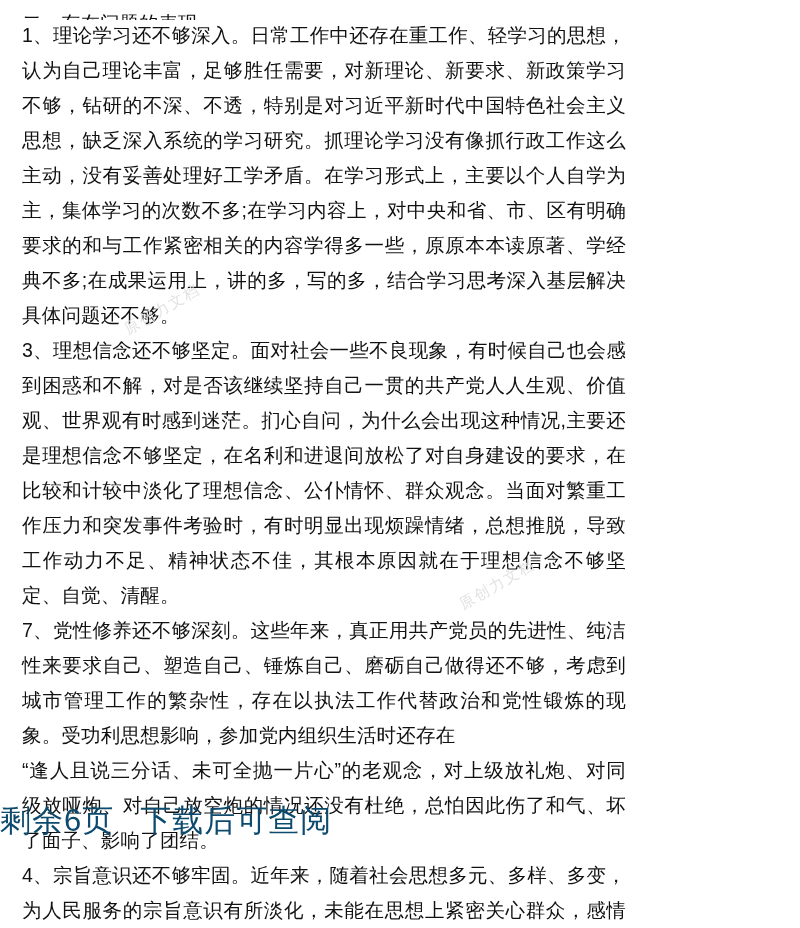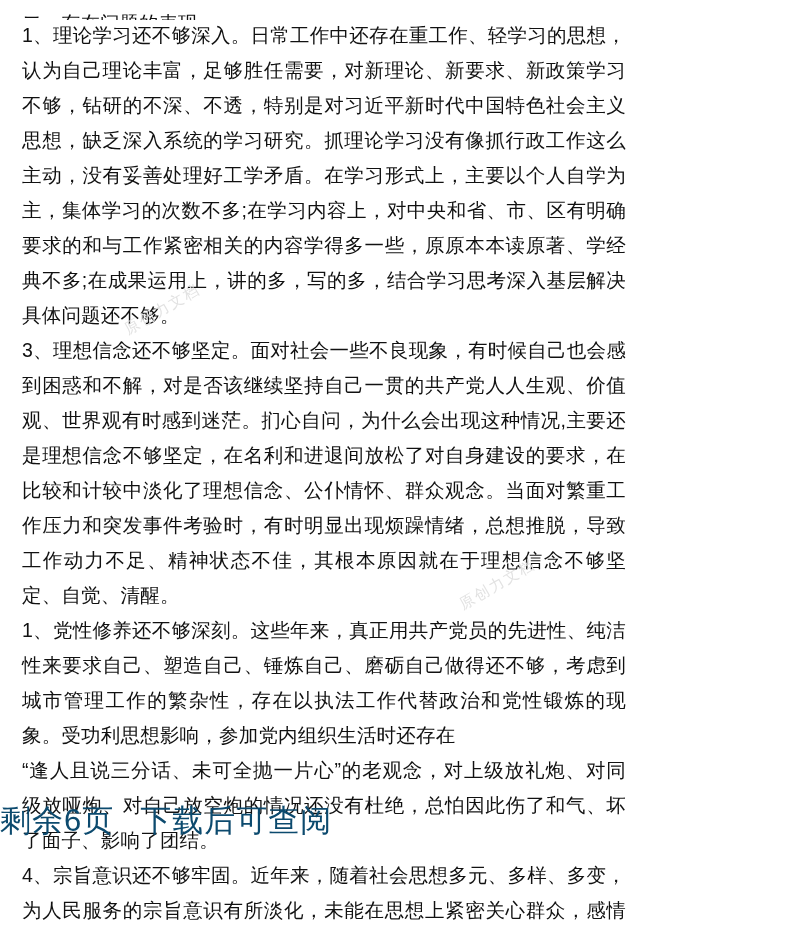--- a/index.html
+++ b/index.html
@@ -77,21 +77,21 @@
 </head>
 <body>
 
 <div class="page">
 
   <div class="clipped-top">二、存在问题的表现</div>
 
   <div class="doc-body">
     <p class="para">1、理论学习还不够深入。日常工作中还存在重工作、轻学习的思想，认为自己理论丰富，足够胜任需要，对新理论、新要求、新政策学习不够，钻研的不深、不透，特别是对习近平新时代中国特色社会主义思想，缺乏深入系统的学习研究。抓理论学习没有像抓行政工作这么主动，没有妥善处理好工学矛盾。在学习形式上，主要以个人自学为主，集体学习的次数不多;在学习内容上，对中央和省、市、区有明确要求的和与工作紧密相关的内容学得多一些，原原本本读原著、学经典不多;在成果运用上，讲的多，写的多，结合学习思考深入基层解决具体问题还不够。</p>
     <p class="para">3、理想信念还不够坚定。面对社会一些不良现象，有时候自己也会感到困惑和不解，对是否该继续坚持自己一贯的共产党人人生观、价值观、世界观有时感到迷茫。扪心自问，为什么会出现这种情况,主要还是理想信念不够坚定，在名利和进退间放松了对自身建设的要求，在比较和计较中淡化了理想信念、公仆情怀、群众观念。当面对繁重工作压力和突发事件考验时，有时明显出现烦躁情绪，总想推脱，导致工作动力不足、精神状态不佳，其根本原因就在于理想信念不够坚定、自觉、清醒。</p>
-    <p class="para">1、党性修养还不够深刻。这些年来，真正用共产党员的先进性、纯洁性来要求自己、塑造自己、锤炼自己、磨砺自己做得还不够，考虑到城市管理工作的繁杂性，存在以执法工作代替政治和党性锻炼的现象。受功利思想影响，参加党内组织生活时还存在</p>
+    <p class="para">7、党性修养还不够深刻。这些年来，真正用共产党员的先进性、纯洁性来要求自己、塑造自己、锤炼自己、磨砺自己做得还不够，考虑到城市管理工作的繁杂性，存在以执法工作代替政治和党性锻炼的现象。受功利思想影响，参加党内组织生活时还存在</p>
     <p class="para">“逢人且说三分话、未可全抛一片心”的老观念，对上级放礼炮、对同级放哑炮、对自己放空炮的情况还没有杜绝，总怕因此伤了和气、坏了面子、影响了团结。</p>
     <p class="para">4、宗旨意识还不够牢固。近年来，随着社会思想多元、多样、多变，为人民服务的宗旨意识有所淡化，未能在思想上紧密关心群众，感情上紧密贴近群众，工作上紧密联系群众，行动上紧密照顾群众。对于关系群众切身利益的事情，缺乏急群众之所急、想群众之所想、解群众之所需的民本思想，没有从小事做起，从具体事情抓起，主动解决好涉及群众利益的突出问题，以至于宗旨意识出现了情况。</p>
 
   </div>
 
   <div class="watermark w2">原创力文档</div>
   <div class="watermark">原创力文档</div>
 
   <div class="footer-notice">
     <span>剩余6页</span><span class="gap"></span><span>下载后可查阅</span>

